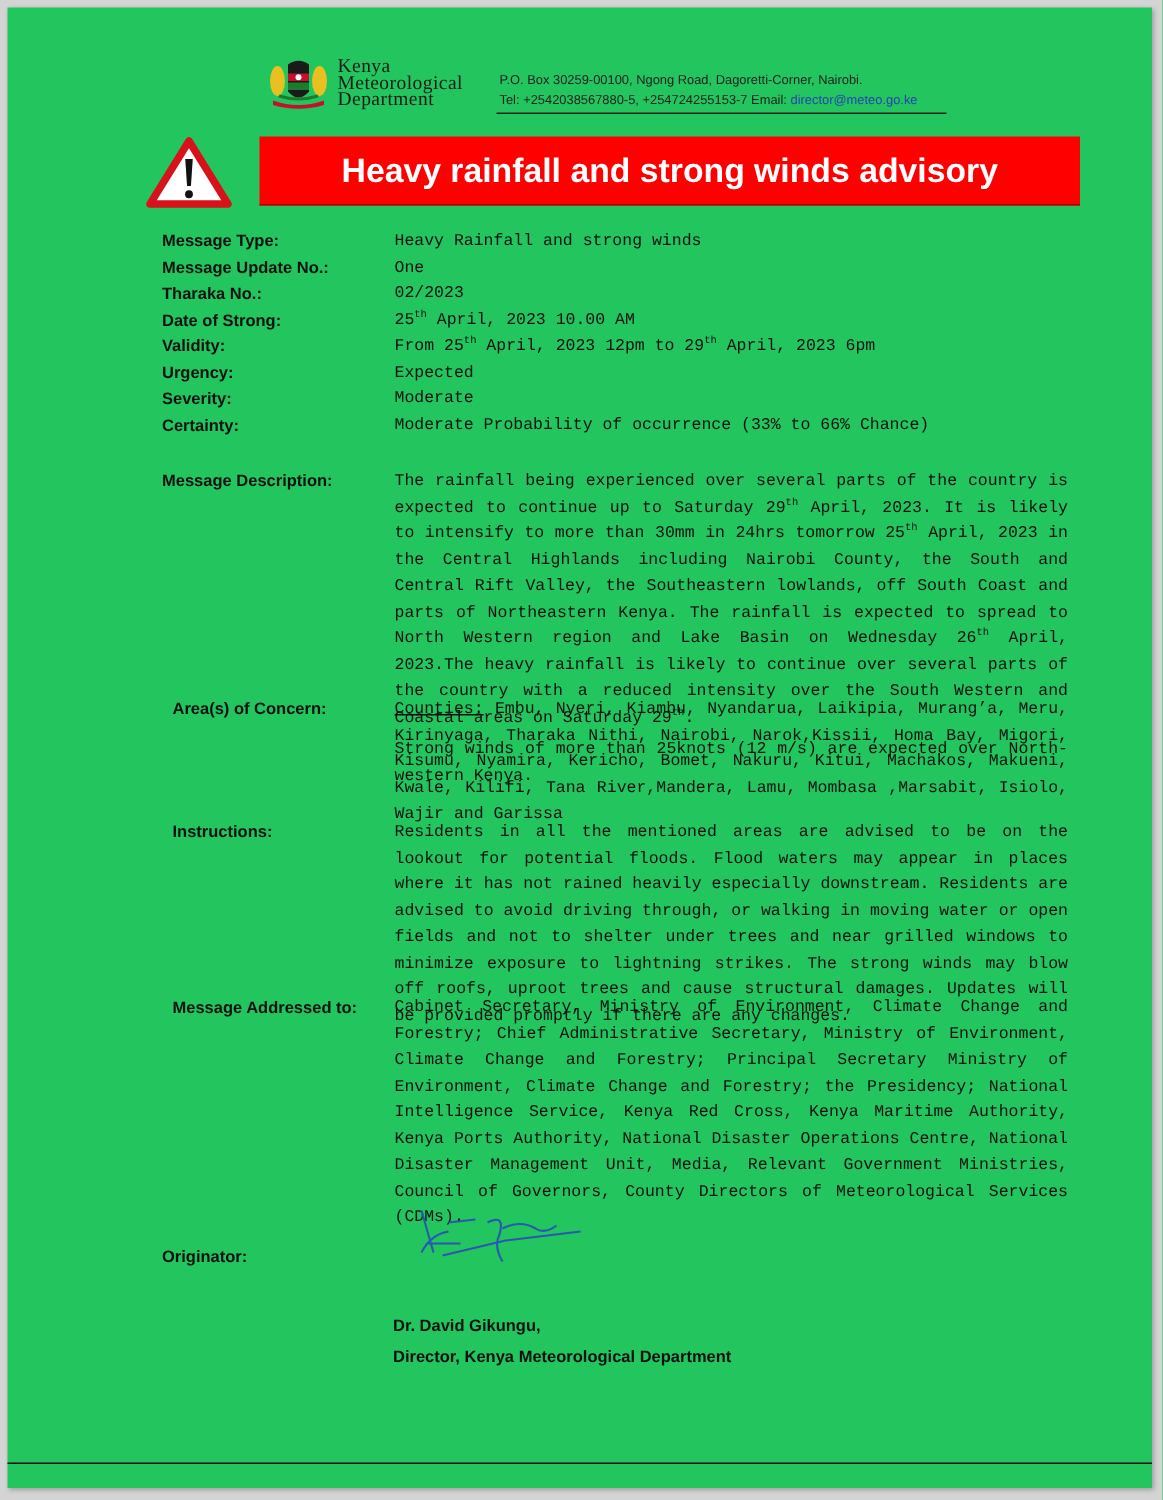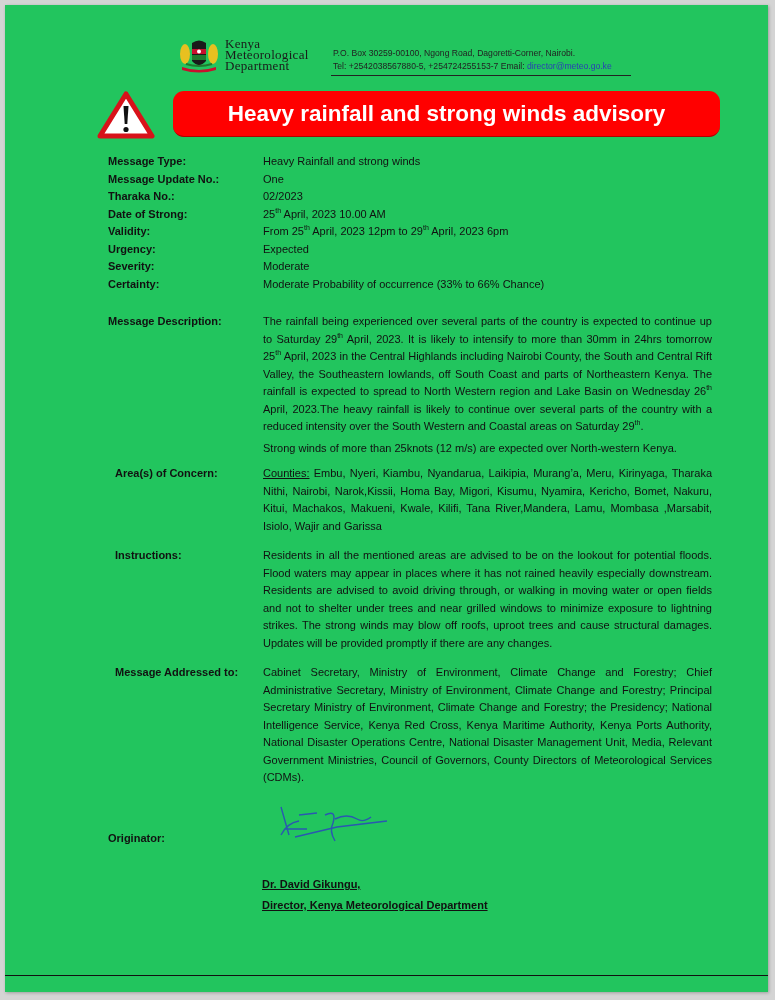--- a/index.html
+++ b/index.html
@@ -28,31 +28,31 @@
   .contact .email { color: #2a3fb5; }
   .letterhead-rule {
     position: absolute; left: 326px; top: 70px; width: 300px; height: 1px; background: #222;
   }
   
   .warn-icon { position: absolute; left: 92px; top: 86px; width: 58px; height: 48px; }
   .banner {
     position: absolute; left: 168px; top: 86px; width: 547px; height: 45px;
     background: #ff0000; border-bottom: 1px solid #b00000;
     color: #fff; font-weight: bold; font-size: 22.5px;
-    display: flex; align-items: center; justify-content: center; border-radius: 11px;
+    display: flex; align-items: center; justify-content: center;
   }
   
   .row { position: absolute; left: 79px; width: 630px; font-size: 11px; line-height: 17.5px; }
   .lbl { position: absolute; left: 0; font-weight: bold; padding-left: 24px; }
-  .val { position: absolute; left: 179px; width: 449px; }
+  .val { position: absolute; left: 179px; width: 449px; font-family: Liberation Mono, monospace; }
   .just { text-align: justify; }
   sup { font-size: 7px; line-height: 0; vertical-align: super; }
   .u { text-decoration: underline; }
   .sig { position: absolute; left: 272px; top: 800px; width: 120px; height: 40px; }
-  .signer { position: absolute; left: 257px; font-size: 11px; font-weight: bold; text-decoration: underline; }
+  .signer { position: absolute; left: 257px; font-size: 11px; font-weight: bold; }
   .bottom-rule { position: absolute; left: 0; top: 970px; width: 763px; height: 1px; background: #111; }
 </style>
 </head>
 <body>
 
 <div class="sheet">
 
   <svg class="crest" viewBox="0 0 42 36">
     <ellipse cx="7" cy="17" rx="5" ry="10" fill="#e8c020"></ellipse>
     <ellipse cx="35" cy="17" rx="5" ry="10" fill="#e8c020"></ellipse>

